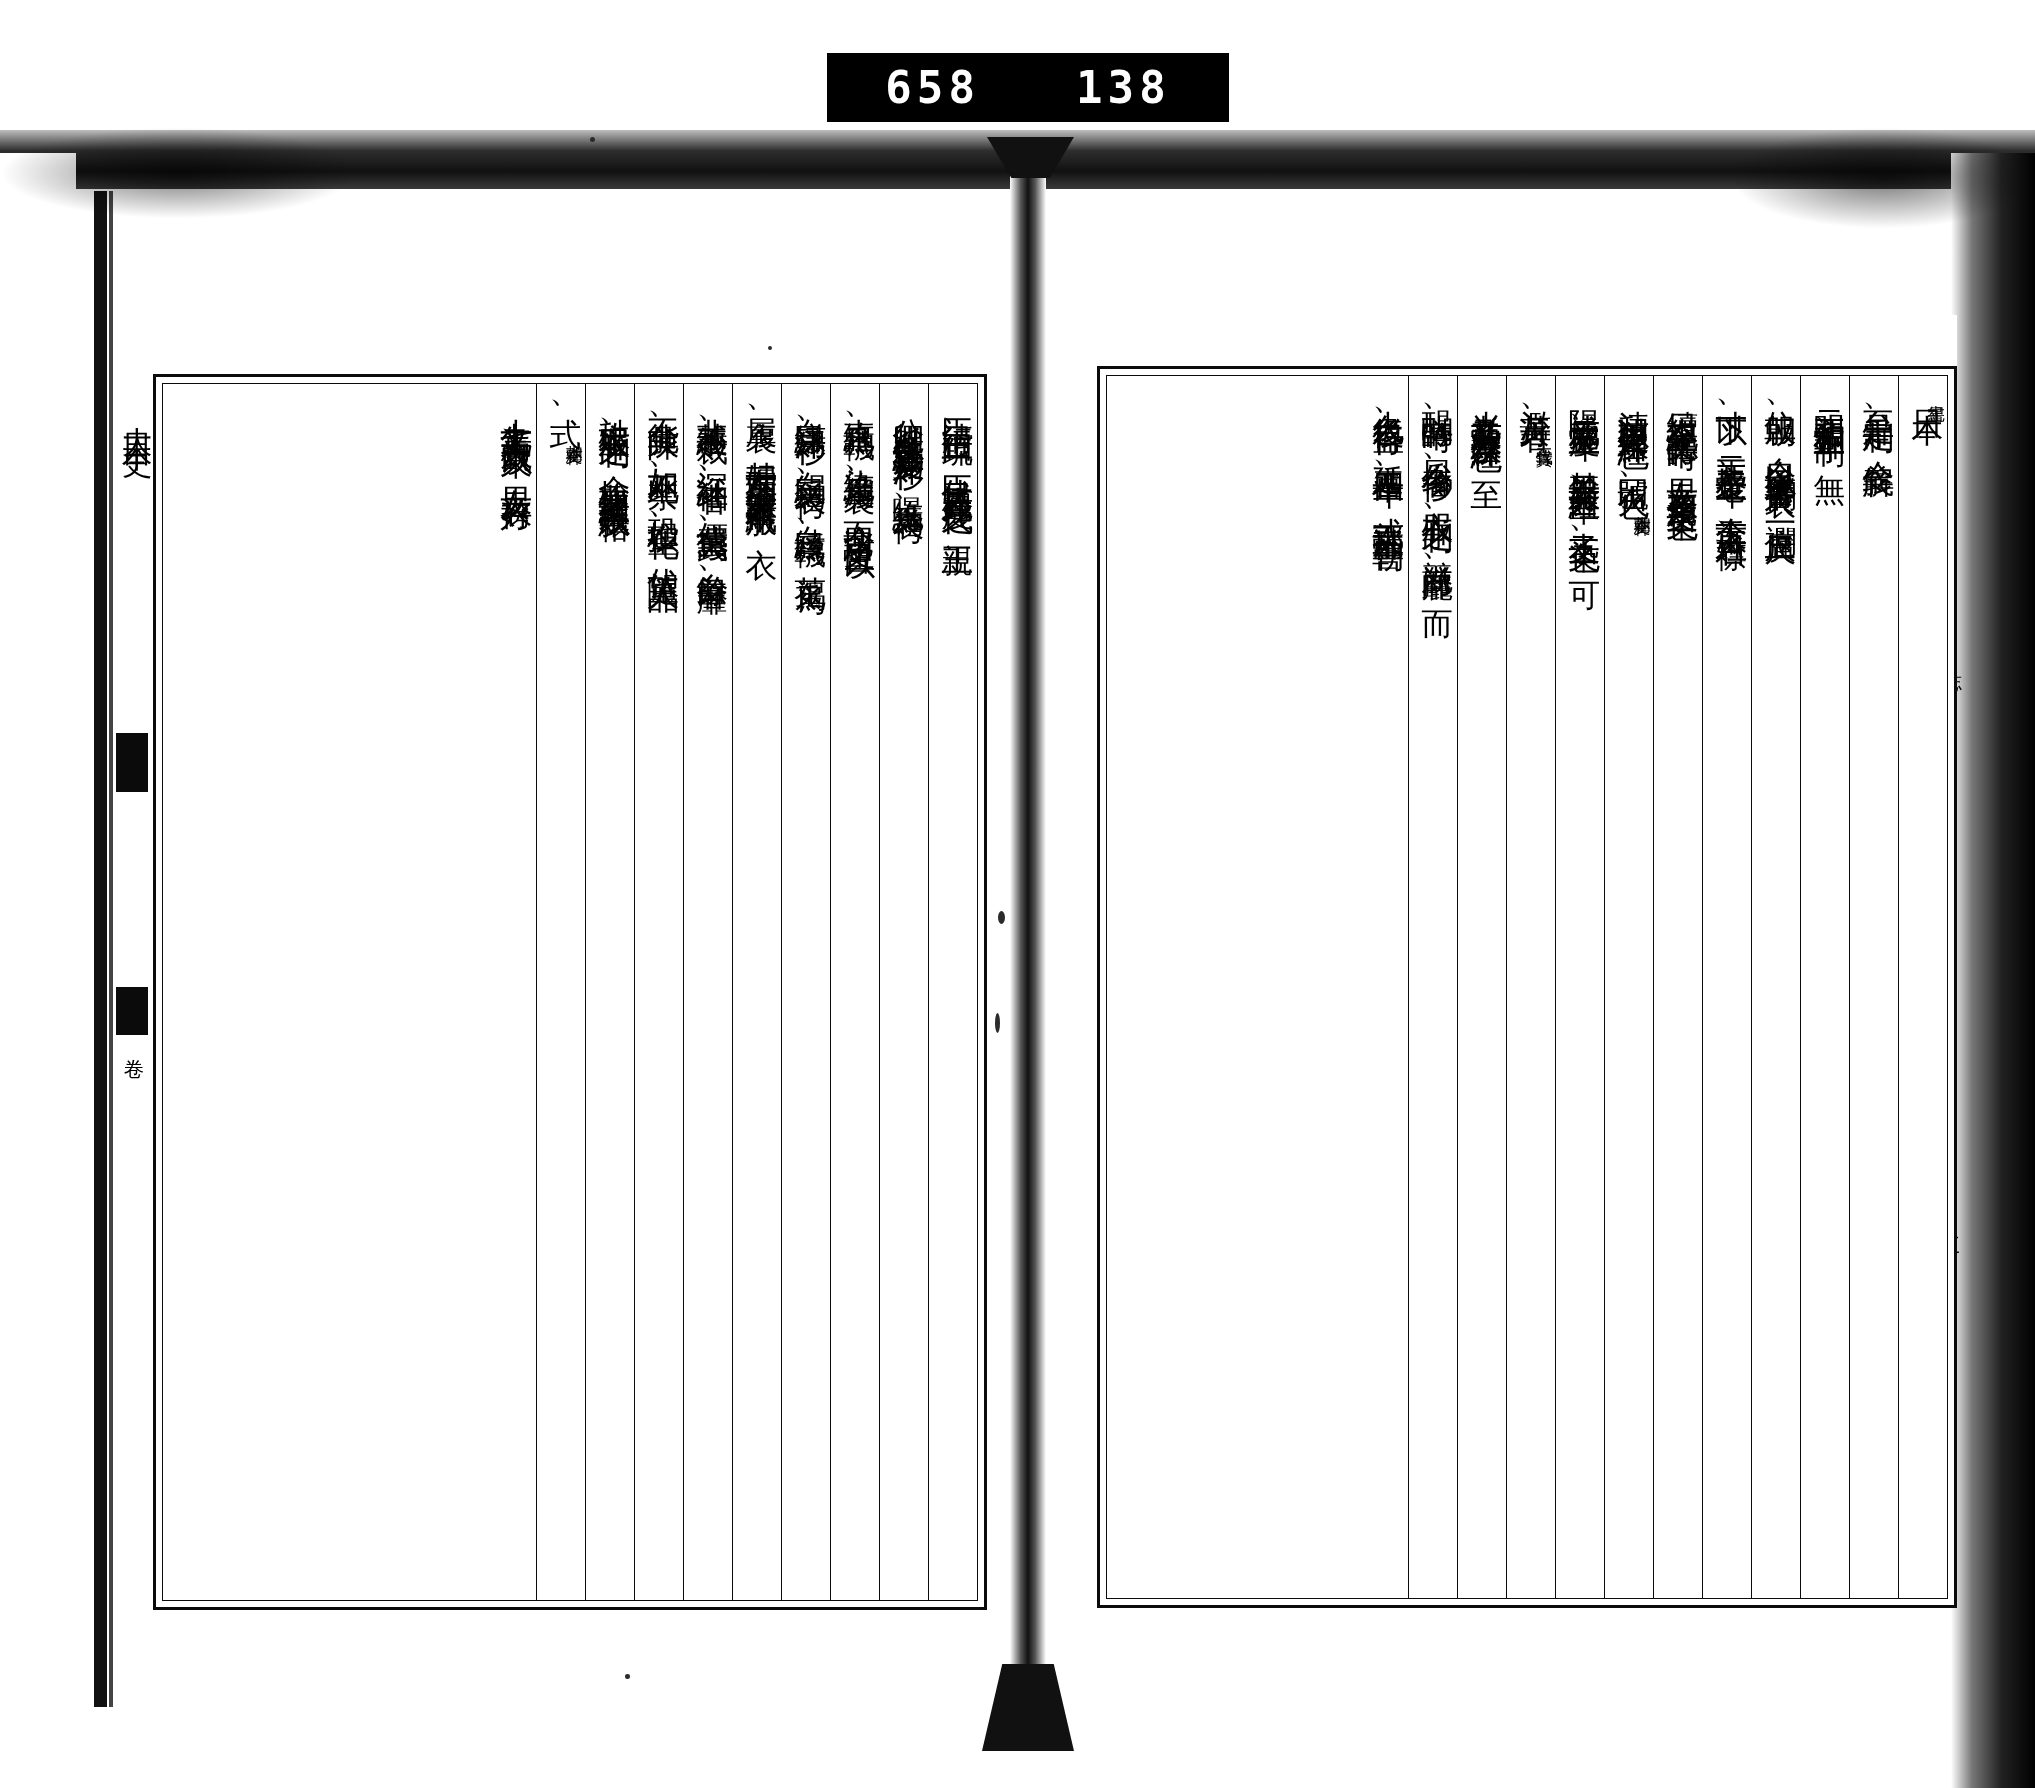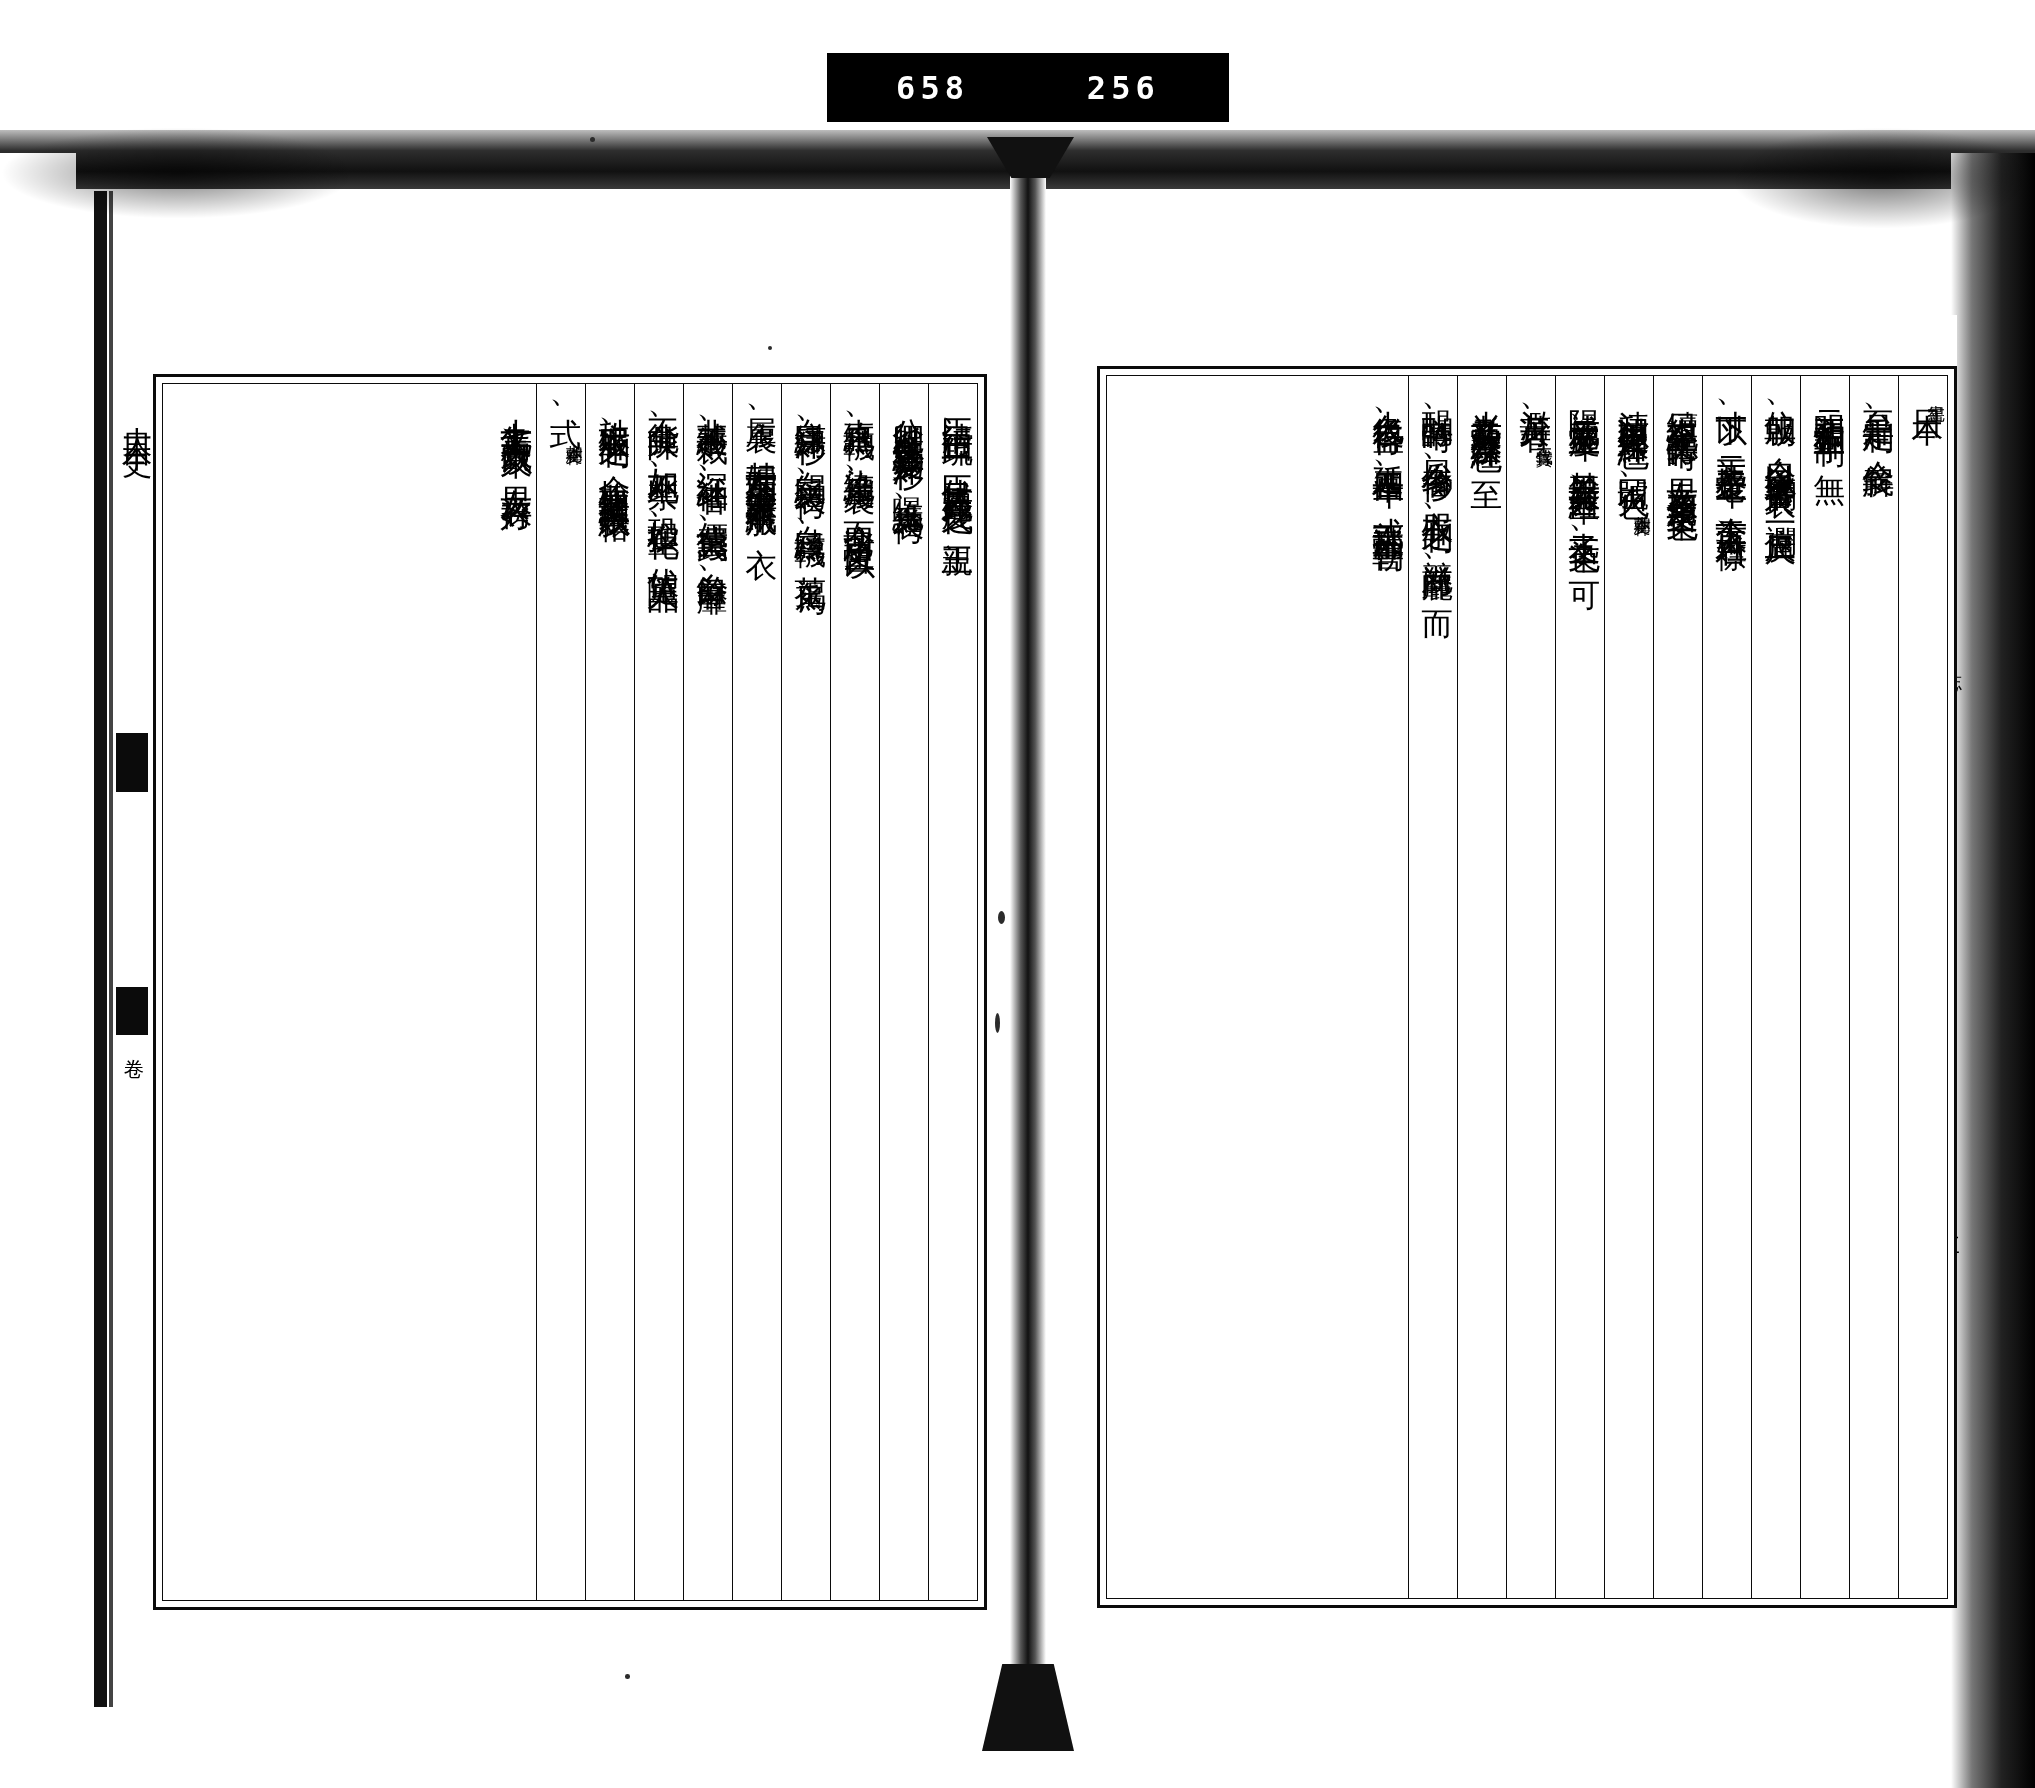--- a/index.html
+++ b/index.html
@@ -30,21 +30,21 @@
     background: #000000;
     display: flex;
     align-items: center;
     justify-content: space-around;
     padding: 0 10.2px;
     box-sizing: border-box;
   }
   .frame-num {
     color: #ffffff;
     font-family: "DejaVu Sans Mono", monospace;
-    font-size: 32px;
+    font-size: 44px;
     letter-spacing: 5.1px;
     font-weight: bold;
     line-height: 1;
   }
 
   
   #scan-top-band {
     position: absolute;
     left: 0; top: 130px;
     width: 2035px; height: 59px;
@@ -220,21 +220,21 @@
     background: #2b2b2b;
     border-radius: 50%;
   }
 </style>
 </head>
 <body>
 
 <div id="film-header">
   <div id="frame-number-plate">
     <span class="frame-num">658</span>
-    <span class="frame-num">256</span>
+    <span class="frame-num">138</span>
   </div>
 </div>
 
 <div id="scan-top-band"></div>
 <div id="scan-left-dark"></div>
 <div id="right-edge-dark"></div>
 <div id="right-edge-notch"></div>
 <div id="gutter-shadow"></div>
 <div id="gutter-tab-top"></div>
 <div id="gutter-tab-bottom"></div>

